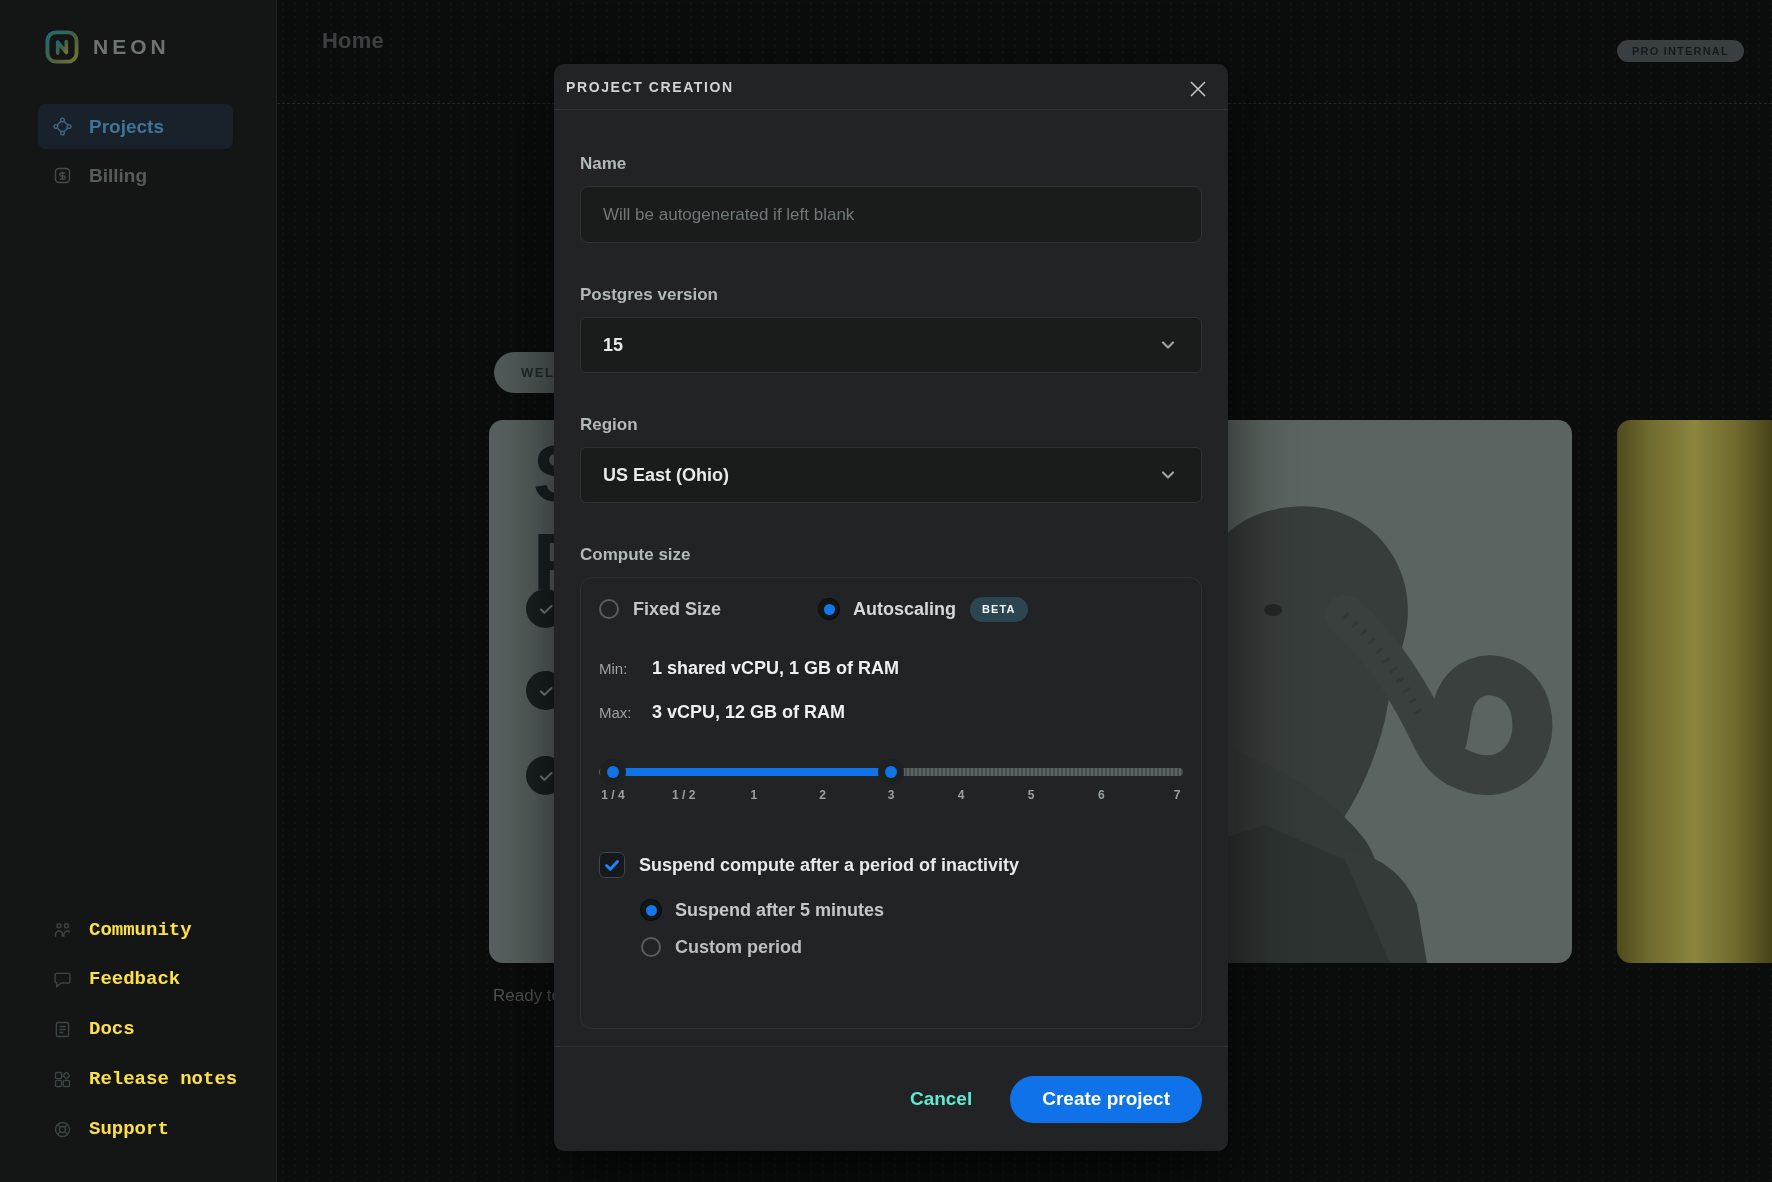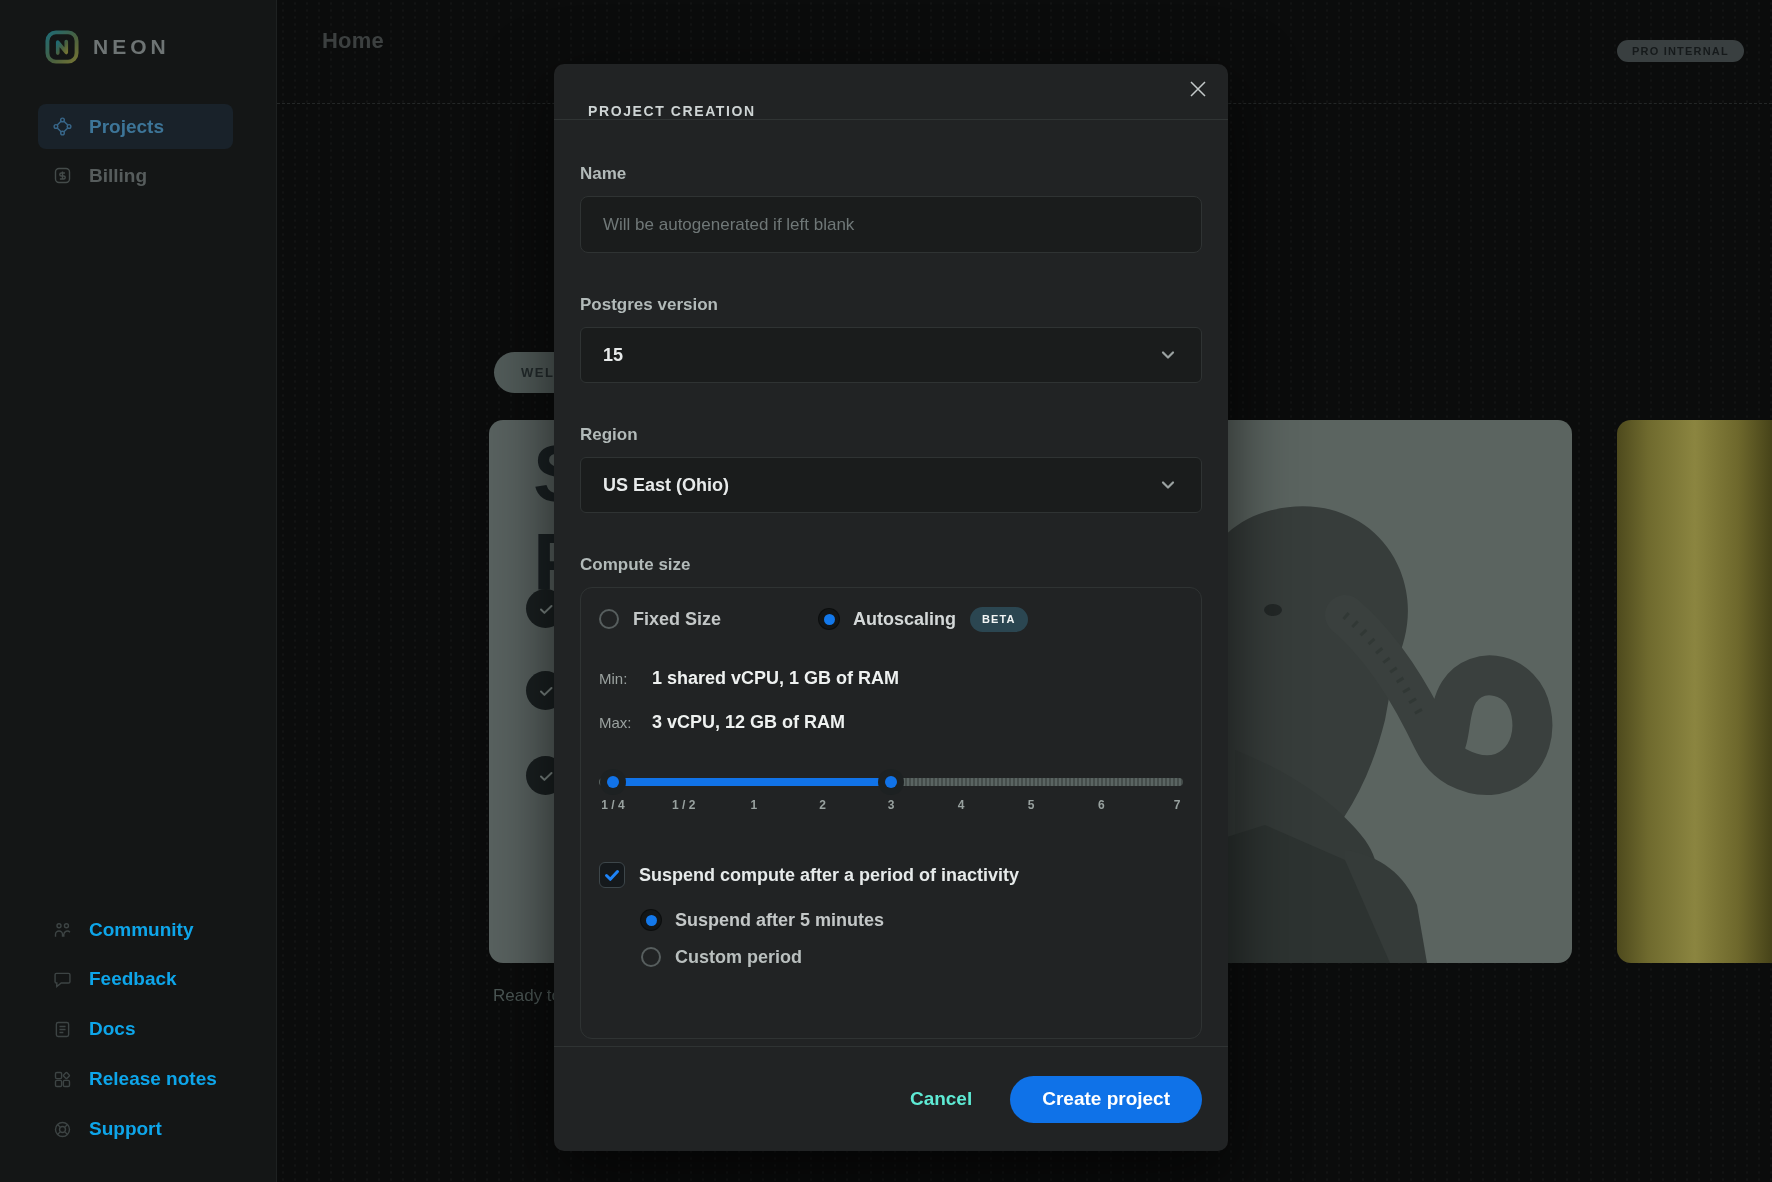--- a/index.html
+++ b/index.html
@@ -27,21 +27,21 @@
   .logo-mark { width:34px; height:34px; opacity:.8; }
   .logo-word { font-size:21px; font-weight:700; letter-spacing:4px; color:#6e7474; }
   .nav-item { position:absolute; left:38px; width:195px; height:45px; border-radius:8px;
     display:flex; align-items:center; gap:16px; padding-left:14px;
     font-size:19px; font-weight:600; color:#565c5c; }
   .nav-item svg { width:21px; height:21px; color:#444b4a; flex:0 0 auto; }
   .nav-item.active { background:#19222a; color:#3d7598; }
   .nav-item.active svg { color:#38678a; }
   .nav-bottom-item { position:absolute; left:38px; width:220px; height:44px;
     display:flex; align-items:center; gap:16px; padding-left:14px;
-    font-size:19px; font-weight:600; color:#0ea5e9; }
+    font-size:19px; font-weight:600; color:#fde047;font-family:Liberation Mono, monospace; }
   .nav-bottom-item svg { width:21px; height:21px; color:#3d4444; }
 
   
   .welcome-pill { position:absolute; left:494px; top:352px; height:41px; width:140px;
     background:#525c5a; border-radius:21px; display:flex; align-items:center;
     padding-left:27px; font-size:13px; font-weight:700; letter-spacing:1.5px; color:#232b2c; }
   .setup-card { position:absolute; left:489px; top:420px; width:560px; height:543px;
     background:#596260; border-radius:14px; overflow:hidden; }
   .setup-heading { position:absolute; left:44px; top:10px; font-size:80px; font-weight:700;
     line-height:88px; color:#1a2123; }
@@ -50,22 +50,22 @@
   .ready-text { position:absolute; left:493px; top:986px; font-size:17px; color:#4c5755; }
   .photo-card { position:absolute; left:1195px; top:420px; width:377px; height:543px;
     background:#5b6460; border-radius:14px; overflow:hidden; }
   .gradient-card { position:absolute; left:1617px; top:420px; width:173px; height:543px;
     border-radius:14px;
     background:linear-gradient(90deg,#4e4a1d 0%, #6f6a2e 18%, #8b8540 45%, #6e682c 70%, #32300f 100%); }
 
   
   .modal { position:absolute; left:554px; top:64px; width:674px; height:1087px;
     background:#212324; border-radius:10px; box-shadow:0 24px 70px rgba(0,0,0,.65); }
-  .modal-header { position:relative; height:56px; border-bottom:1px solid #303434;
-    display:flex; align-items:flex-end; padding-left:34px; }
+  .modal-header { position:relative; height:46px; border-bottom:1px solid #303434;
+    display:flex; align-items:center; padding-left:12px; }
   .modal-title { font-size:14px; font-weight:600; letter-spacing:1.6px; color:#ced4d4; }
   .close-btn { position:absolute; right:16px; top:11px; width:28px; height:28px;
     display:flex; align-items:center; justify-content:center; cursor:pointer; background:none; border:none; }
   .modal-body { padding:0 26px; position:relative; }
   .field-label { margin-top:44px; font-size:17px; font-weight:600; color:#b2bab9; height:20px; }
   .pg-label, .region-label, .compute-label { margin-top:42px; }
   .text-input { margin-top:12px; width:100%; height:57px; background:#1a1c1c;
     border:1px solid #2f3333; border-radius:8px; padding:0 22px; font-size:17px;
     color:#e7eaea; font-family:"Liberation Sans",sans-serif; outline:none; }
   .text-input::placeholder { color:#6f7777; }

